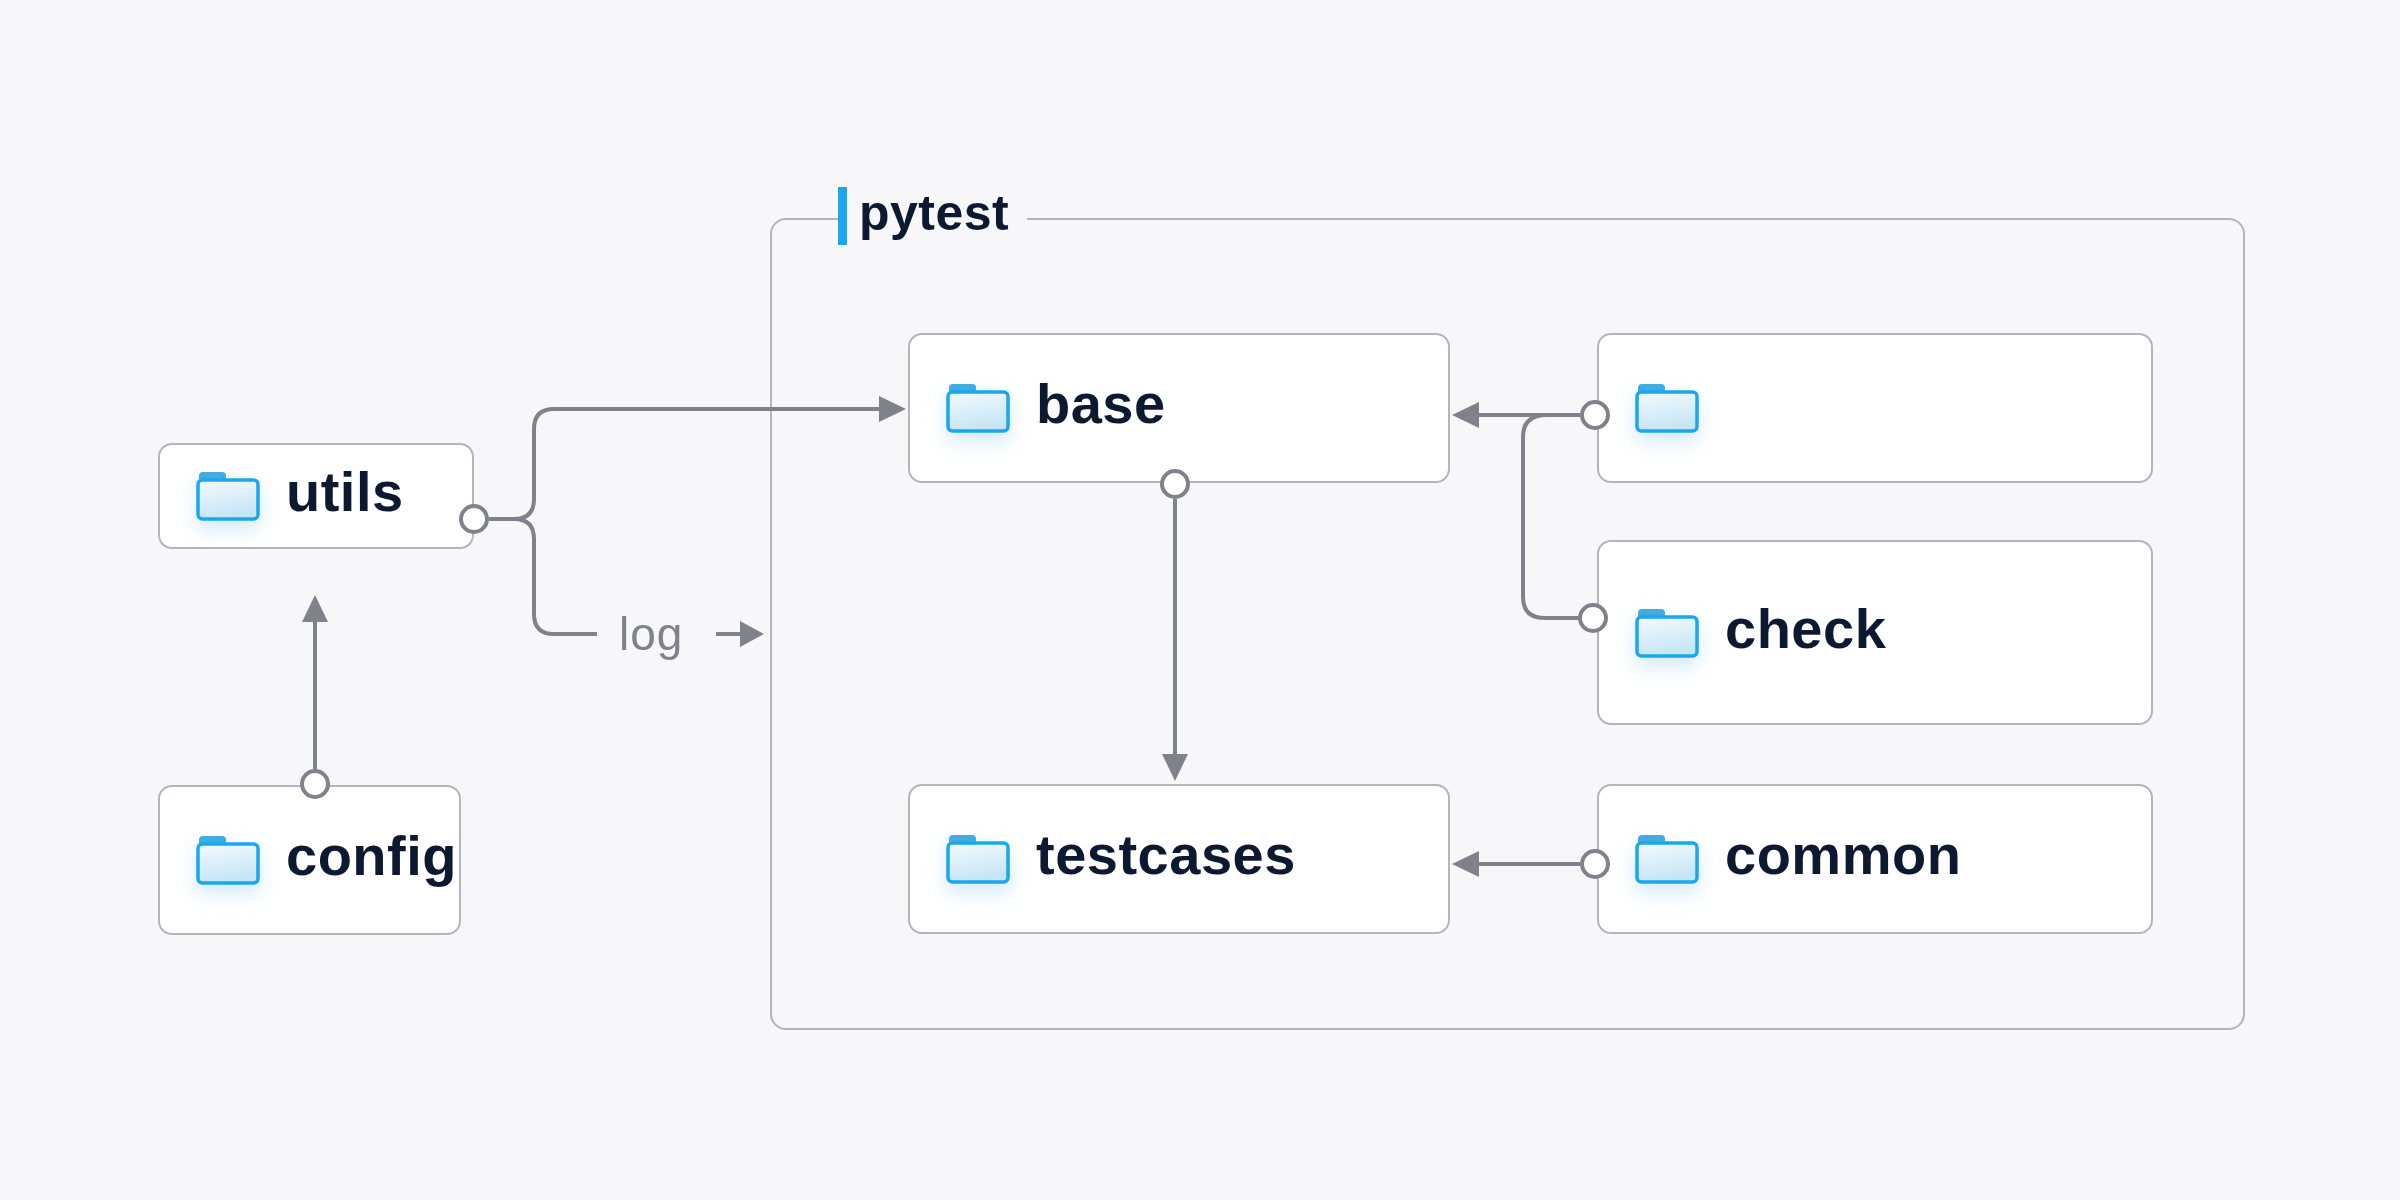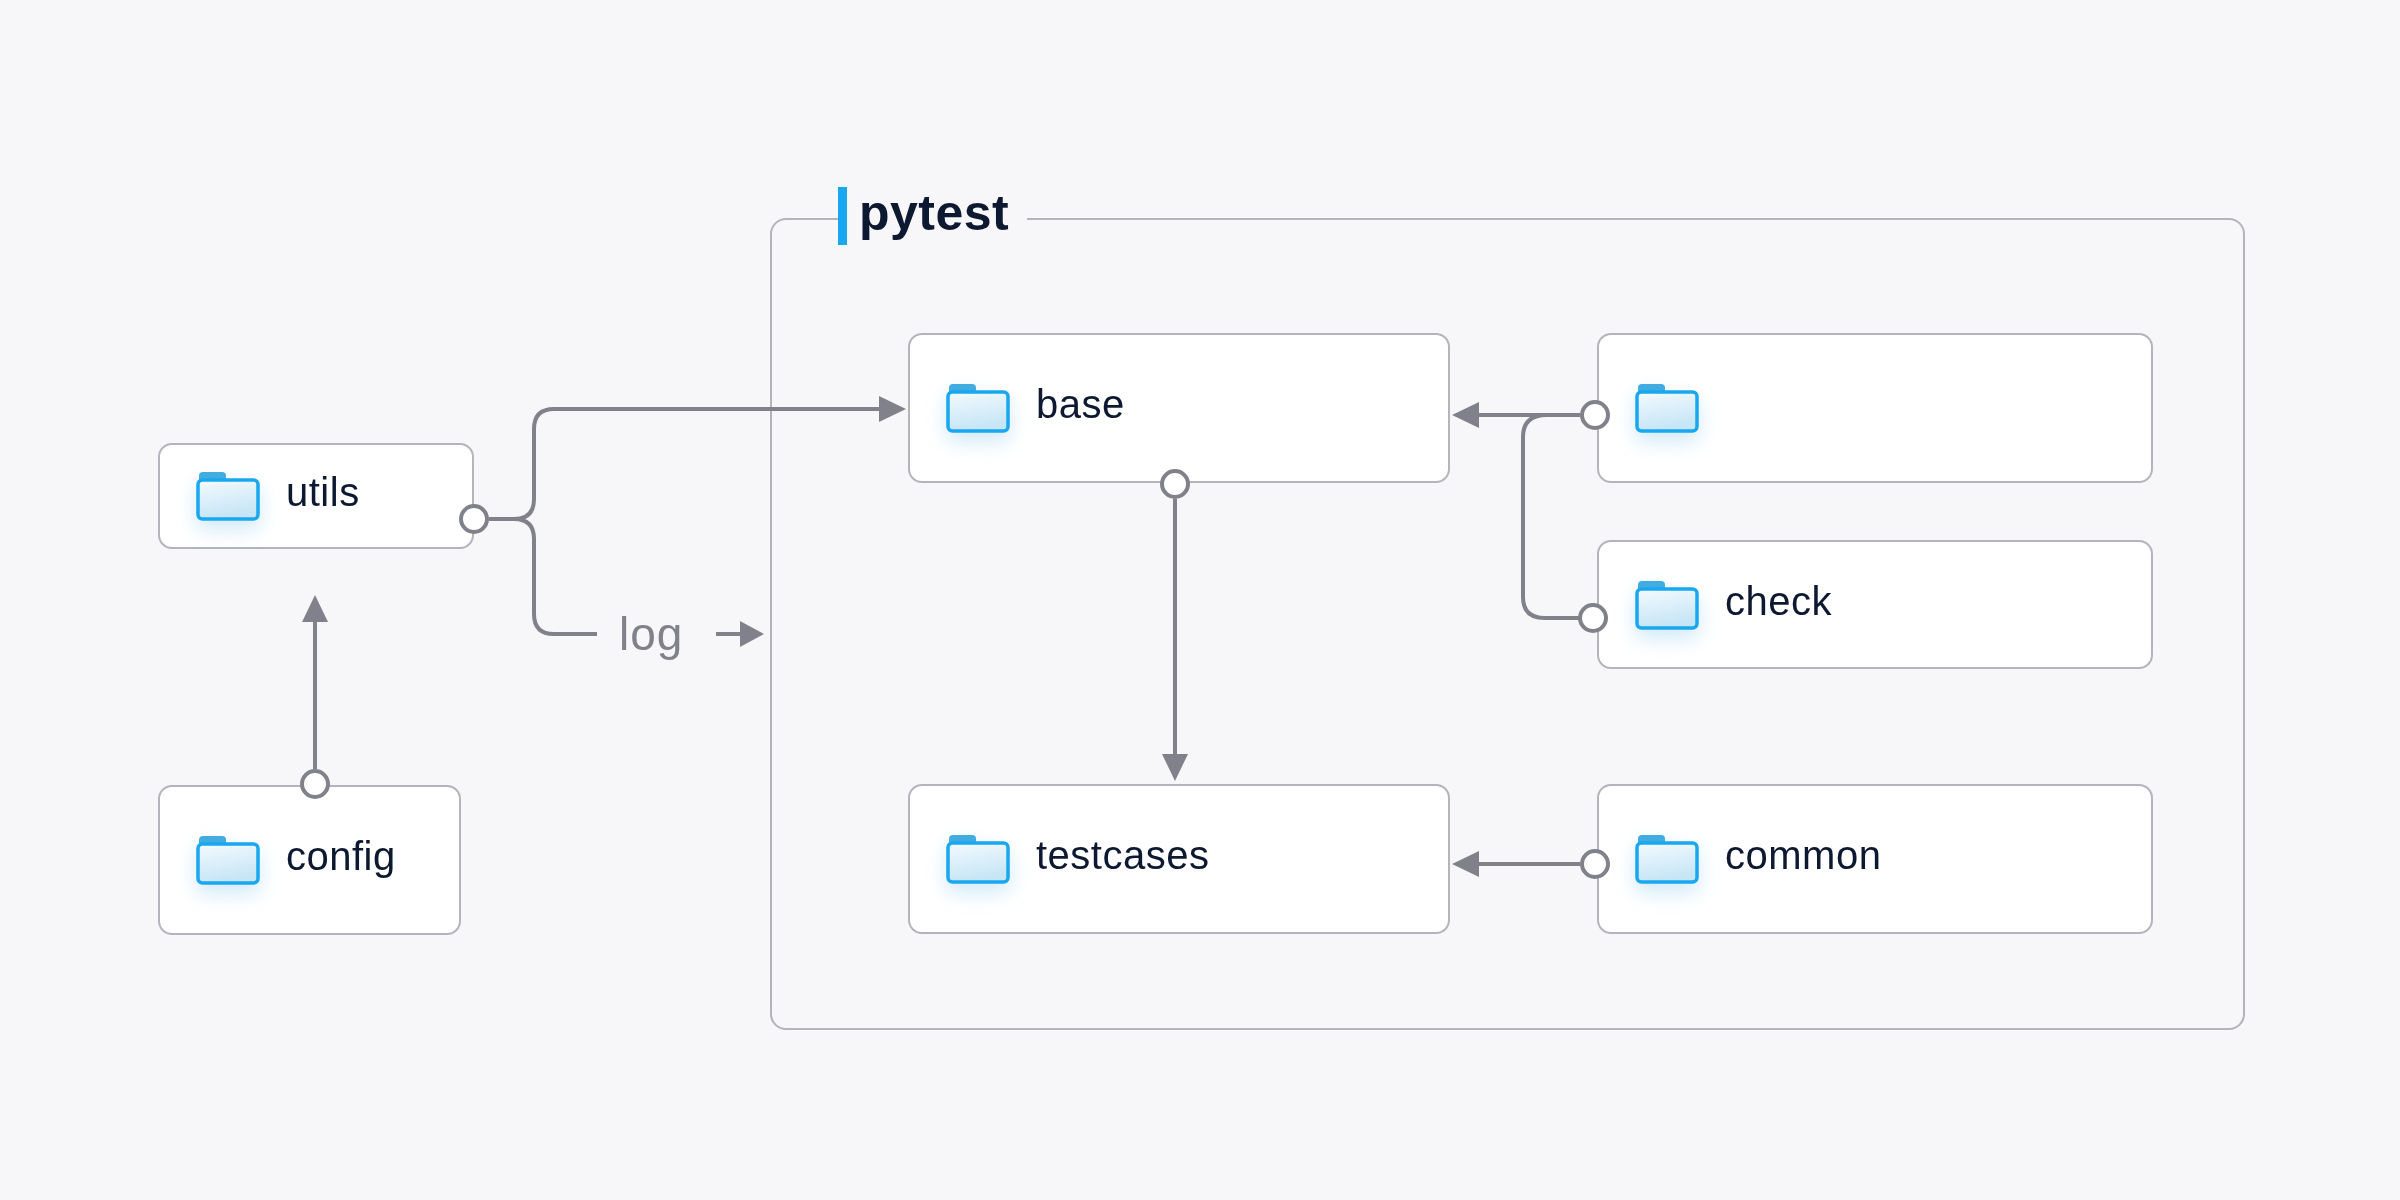--- a/index.html
+++ b/index.html
@@ -41,21 +41,21 @@
   .node{
     position:absolute;box-sizing:border-box;
     background:var(--node-fill);
     border:2px solid var(--node-border);
     border-radius:14px;
     display:flex;align-items:center;
     padding-left:36px;gap:26px;
     z-index:2;
   }
   .node-label{
-    font-size:40px;font-weight:400;color:var(--text-navy);
+    font-size:56px;font-weight:700;color:var(--text-navy);
     letter-spacing:0.5px;line-height:1;padding-bottom:8px;
   }
   .folder{
     width:64px;height:50px;flex:0 0 auto;
     filter:drop-shadow(0 9px 10px rgba(30,150,220,0.20));
   }
   
   .wires{
     position:absolute;left:0;top:0;width:2400px;height:1200px;
     z-index:4;pointer-events:none;
@@ -115,21 +115,21 @@
       </svg>
     <span class="node-label">base</span>
   </div>
 
   <div class="node" style="left:1597px;top:333px;width:556px;height:150px">
     <svg class="folder">
         <use href="#folder"></use>
       </svg>
   </div>
 
-  <div class="node" style="left:1597px;top:540px;width:556px;height:129px">
+  <div class="node" style="left:1597px;top:540px;width:556px;height:185px">
     <svg class="folder">
         <use href="#folder"></use>
       </svg>
     <span class="node-label">check</span>
   </div>
 
   <div class="node" style="left:908px;top:784px;width:542px;height:150px">
     <svg class="folder">
         <use href="#folder"></use>
       </svg>

